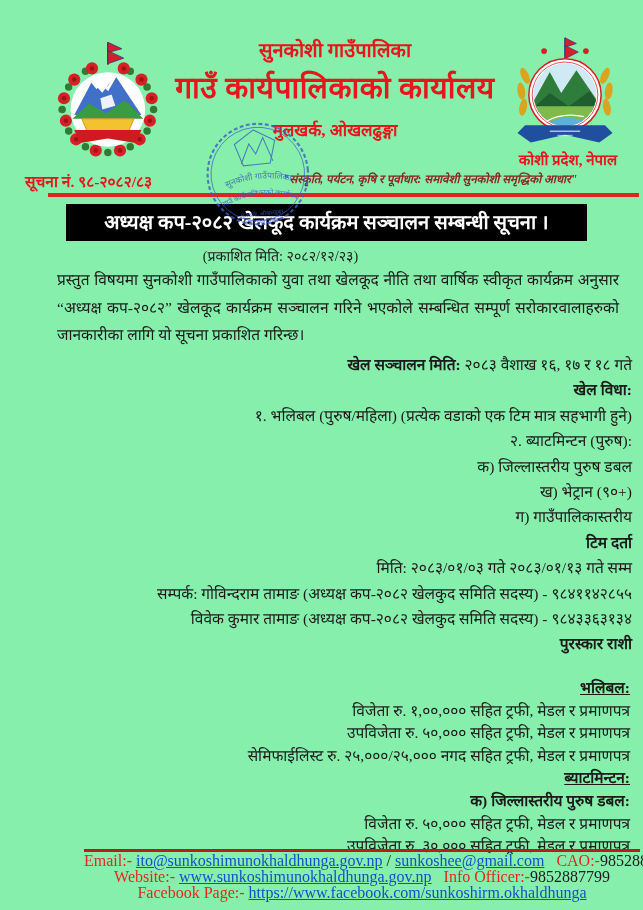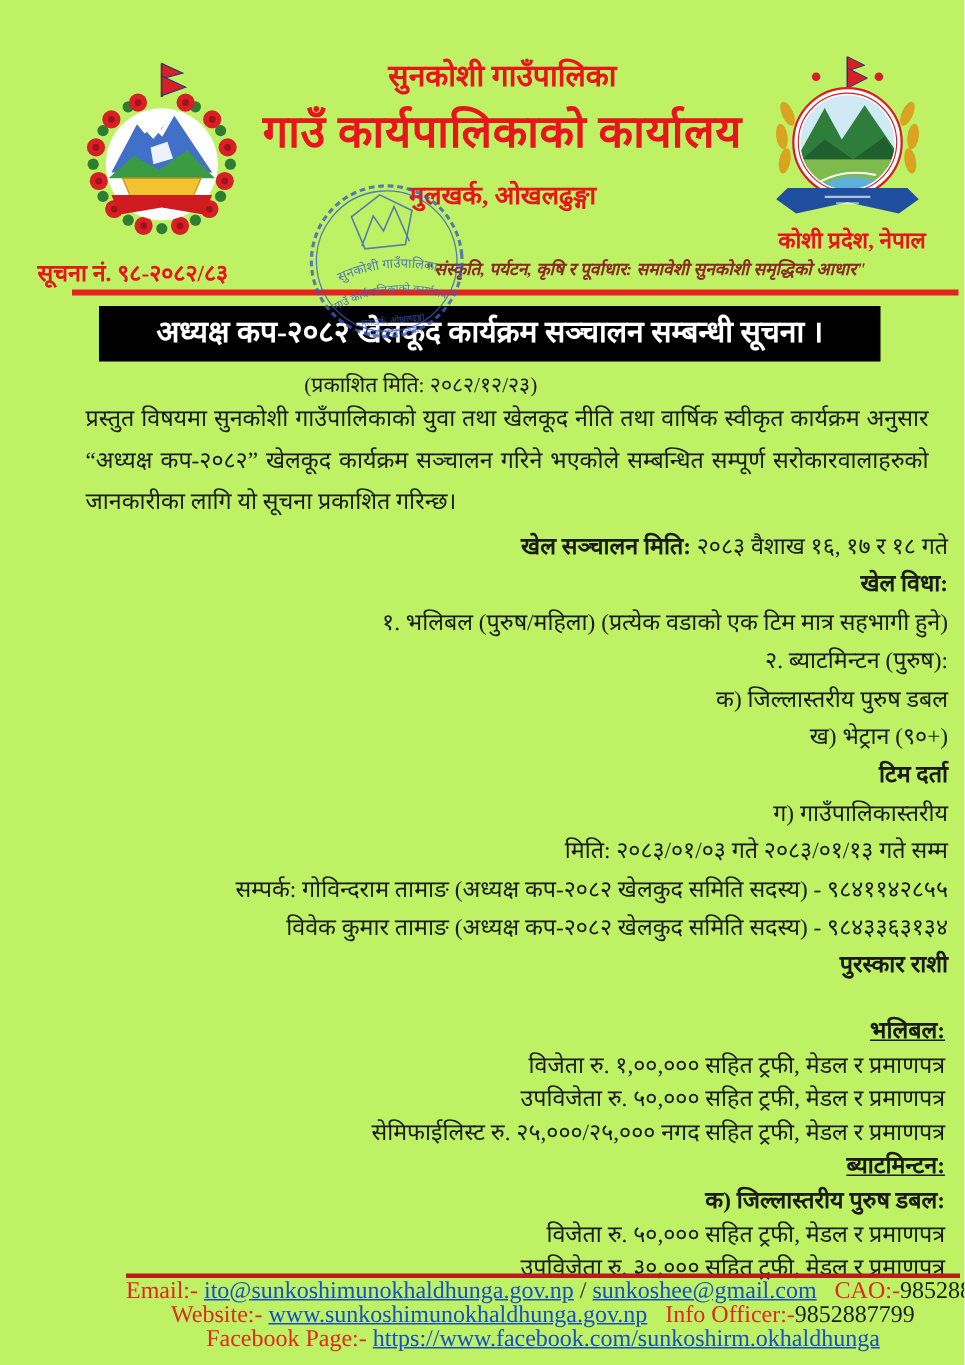--- a/index.html
+++ b/index.html
@@ -1,16 +1,16 @@
 <!DOCTYPE html>
 <html><head>
 <meta charset="utf-8">
 <style>
   html,body{margin:0;padding:0;background:#fff;}
-  .page{position:relative;width:643px;height:910px;background:#bef264;overflow:hidden;
+  .page{position:relative;width:643px;height:910px;background:#86efac;overflow:hidden;
         font-family:"Liberation Serif","DejaVu Serif",serif;color:#1b1b1b;}
 
   
   .emblem-left{position:absolute;left:50px;top:40px;width:112px;height:124px;}
   .emblem-right{position:absolute;left:512px;top:34px;width:106px;height:116px;}
   .center-block{position:absolute;left:140px;top:36px;width:390px;text-align:center;color:#e8151c;}
   .muni-title{font-size:20px;font-weight:bold;}
   .office-title{font-size:30px;font-weight:bold;margin-top:3px;letter-spacing:.5px;}
   .address-line{font-size:17px;font-weight:bold;margin-top:11px;}
   .province-line{position:absolute;left:498px;top:149px;width:140px;text-align:center;
@@ -198,22 +198,22 @@
   <div class="published">(प्रकाशित मिति: २०८२/१२/२३)</div>
   <div class="intro">प्रस्तुत विषयमा सुनकोशी गाउँपालिकाको युवा तथा खेलकूद नीति तथा वार्षिक स्वीकृत कार्यक्रम अनुसार “अध्यक्ष कप-२०८२” खेलकूद कार्यक्रम सञ्चालन गरिने भएकोले सम्बन्धित सम्पूर्ण सरोकारवालाहरुको जानकारीका लागि यो सूचना प्रकाशित गरिन्छ।</div>
 
   <div class="body-block">
     <div class="line"><span class="b">खेल सञ्चालन मिति:</span> <span>२०८३ वैशाख १६, १७ र १८ गते</span></div>
     <div class="line b">खेल विधा:</div>
     <div class="line ind1"><span>१.</span> <span>भलिबल (पुरुष/महिला) (प्रत्येक वडाको एक टिम मात्र सहभागी हुने)</span></div>
     <div class="line ind1"><span>२.</span> <span>ब्याटमिन्टन (पुरुष):</span></div>
     <div class="line ind2"><span>क)</span> <span>जिल्लास्तरीय पुरुष डबल</span></div>
     <div class="line ind2"><span>ख)</span> <span>भेट्रान (९०+)</span></div>
+    <div class="line ind2"><span>ग)</span> <span>गाउँपालिकास्तरीय</span></div>
     <div class="line b">टिम दर्ता</div>
-    <div class="line ind2"><span>ग)</span> <span>गाउँपालिकास्तरीय</span></div>
     <div class="line ind1">मिति: २०८३/०१/०३ गते २०८३/०१/१३ गते सम्म</div>
     <div class="line ind1">सम्पर्क: गोविन्दराम तामाङ (अध्यक्ष कप-२०८२ खेलकुद समिति सदस्य) - ९८४११४२८५५</div>
     <div class="line ind3">विवेक कुमार तामाङ (अध्यक्ष कप-२०८२ खेलकुद समिति सदस्य) - ९८४३३६३१३४</div>
     <div class="line b">पुरस्कार राशी</div>
   </div>
 
   <div class="prize-block">
     <div class="line ul">भलिबल:</div>
     <div class="line p-ind1">विजेता रु. १,००,००० सहित ट्रफी, मेडल र प्रमाणपत्र</div>
     <div class="line p-ind1">उपविजेता रु. ५०,००० सहित ट्रफी, मेडल र प्रमाणपत्र</div>

